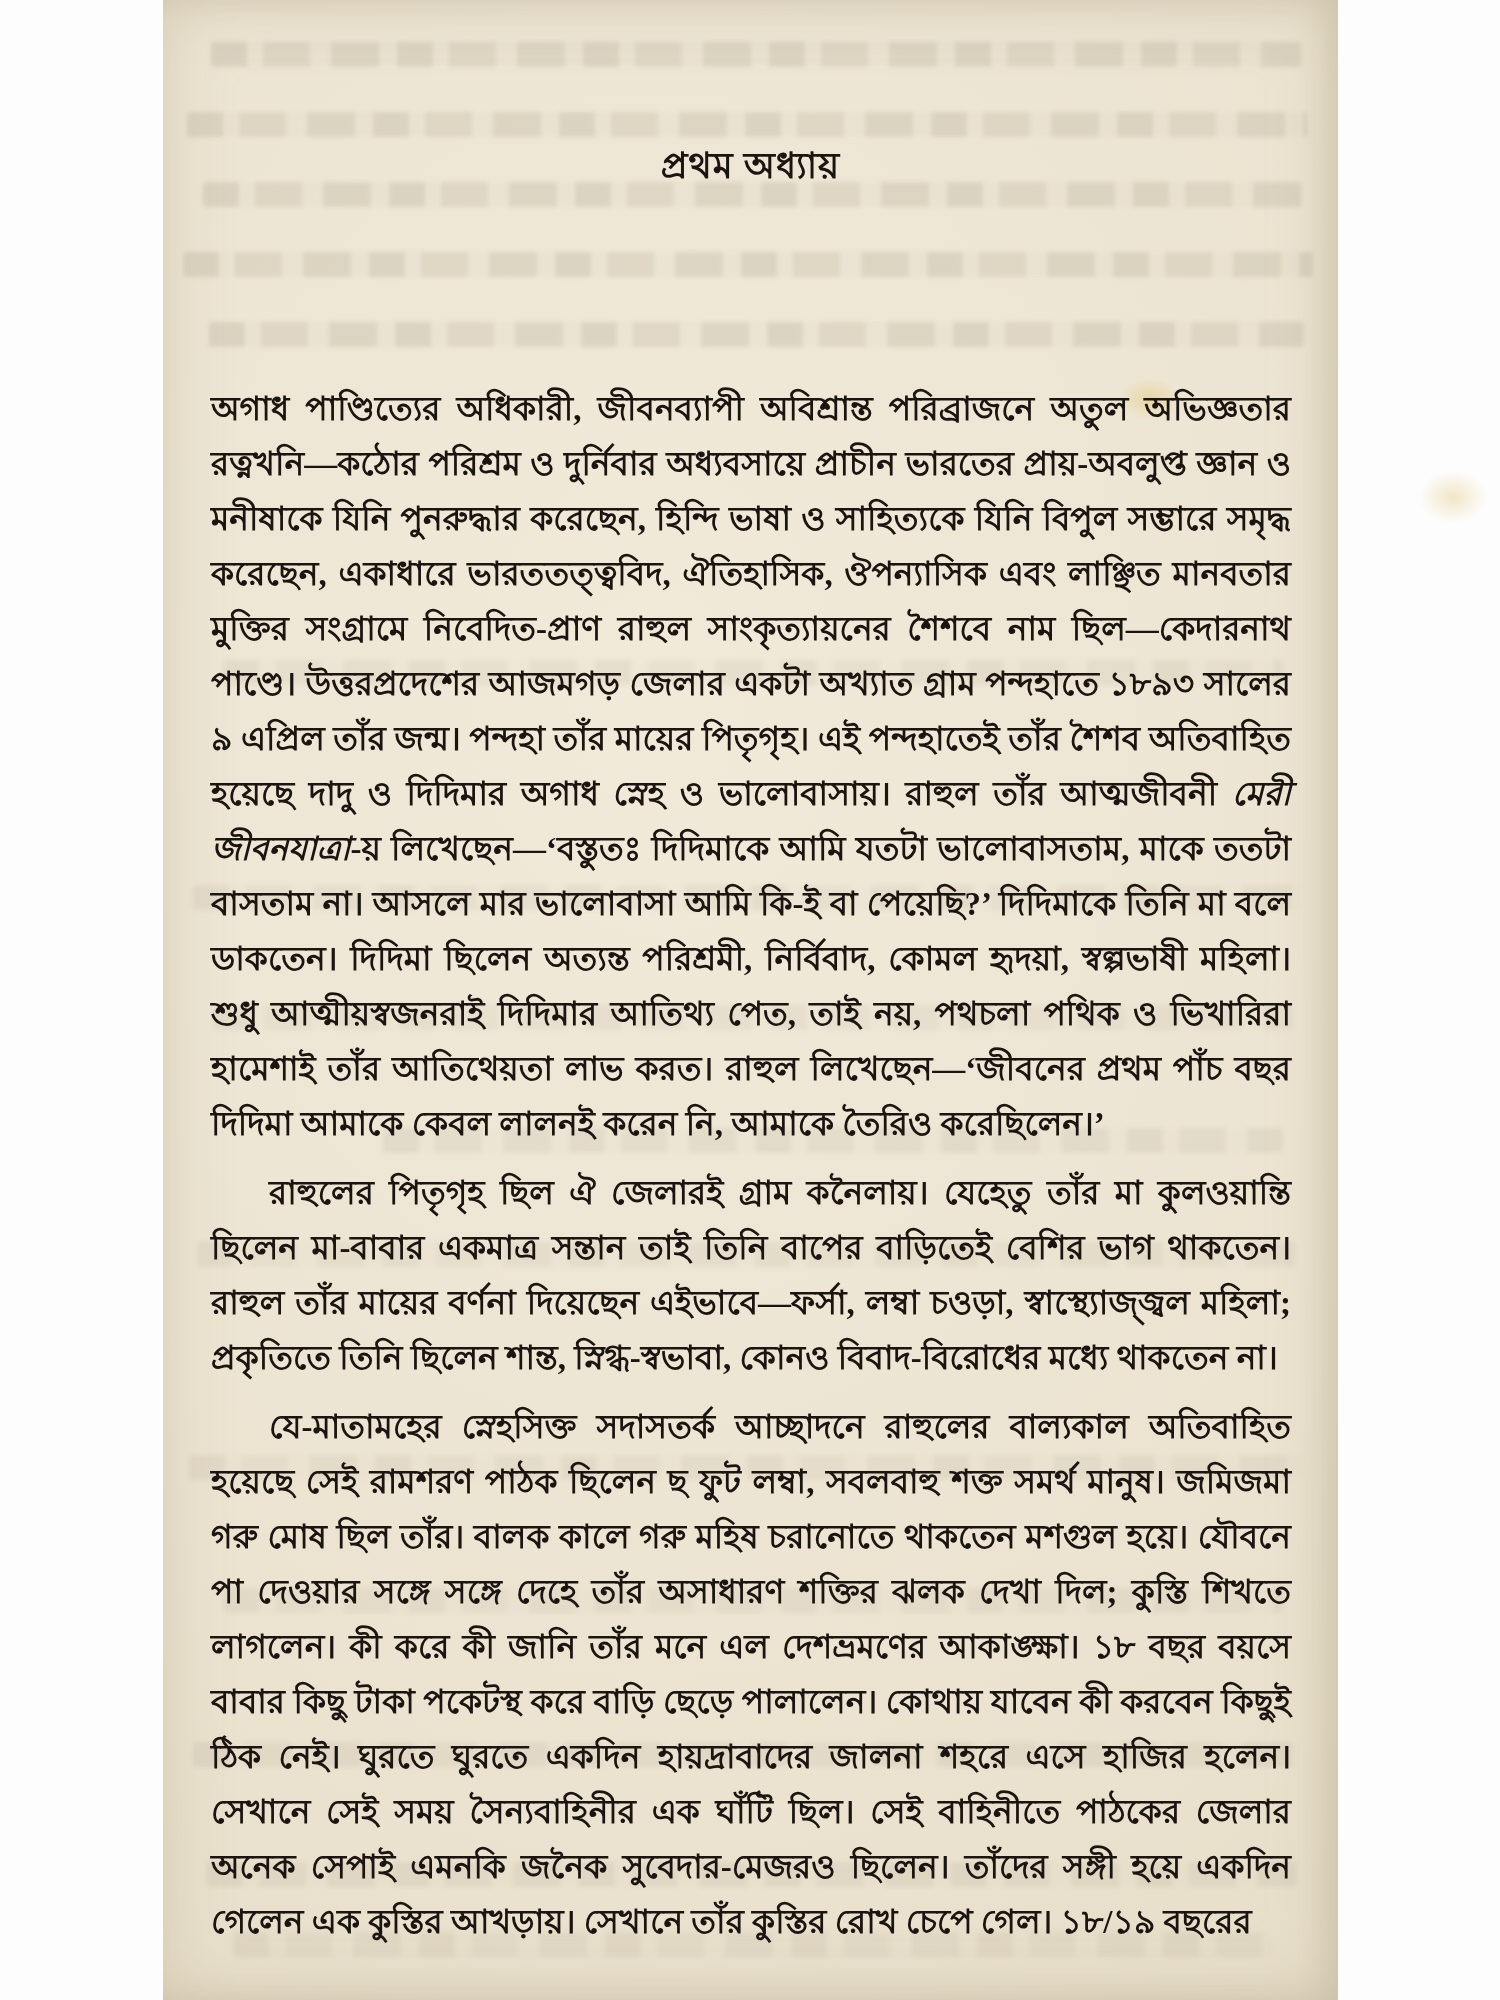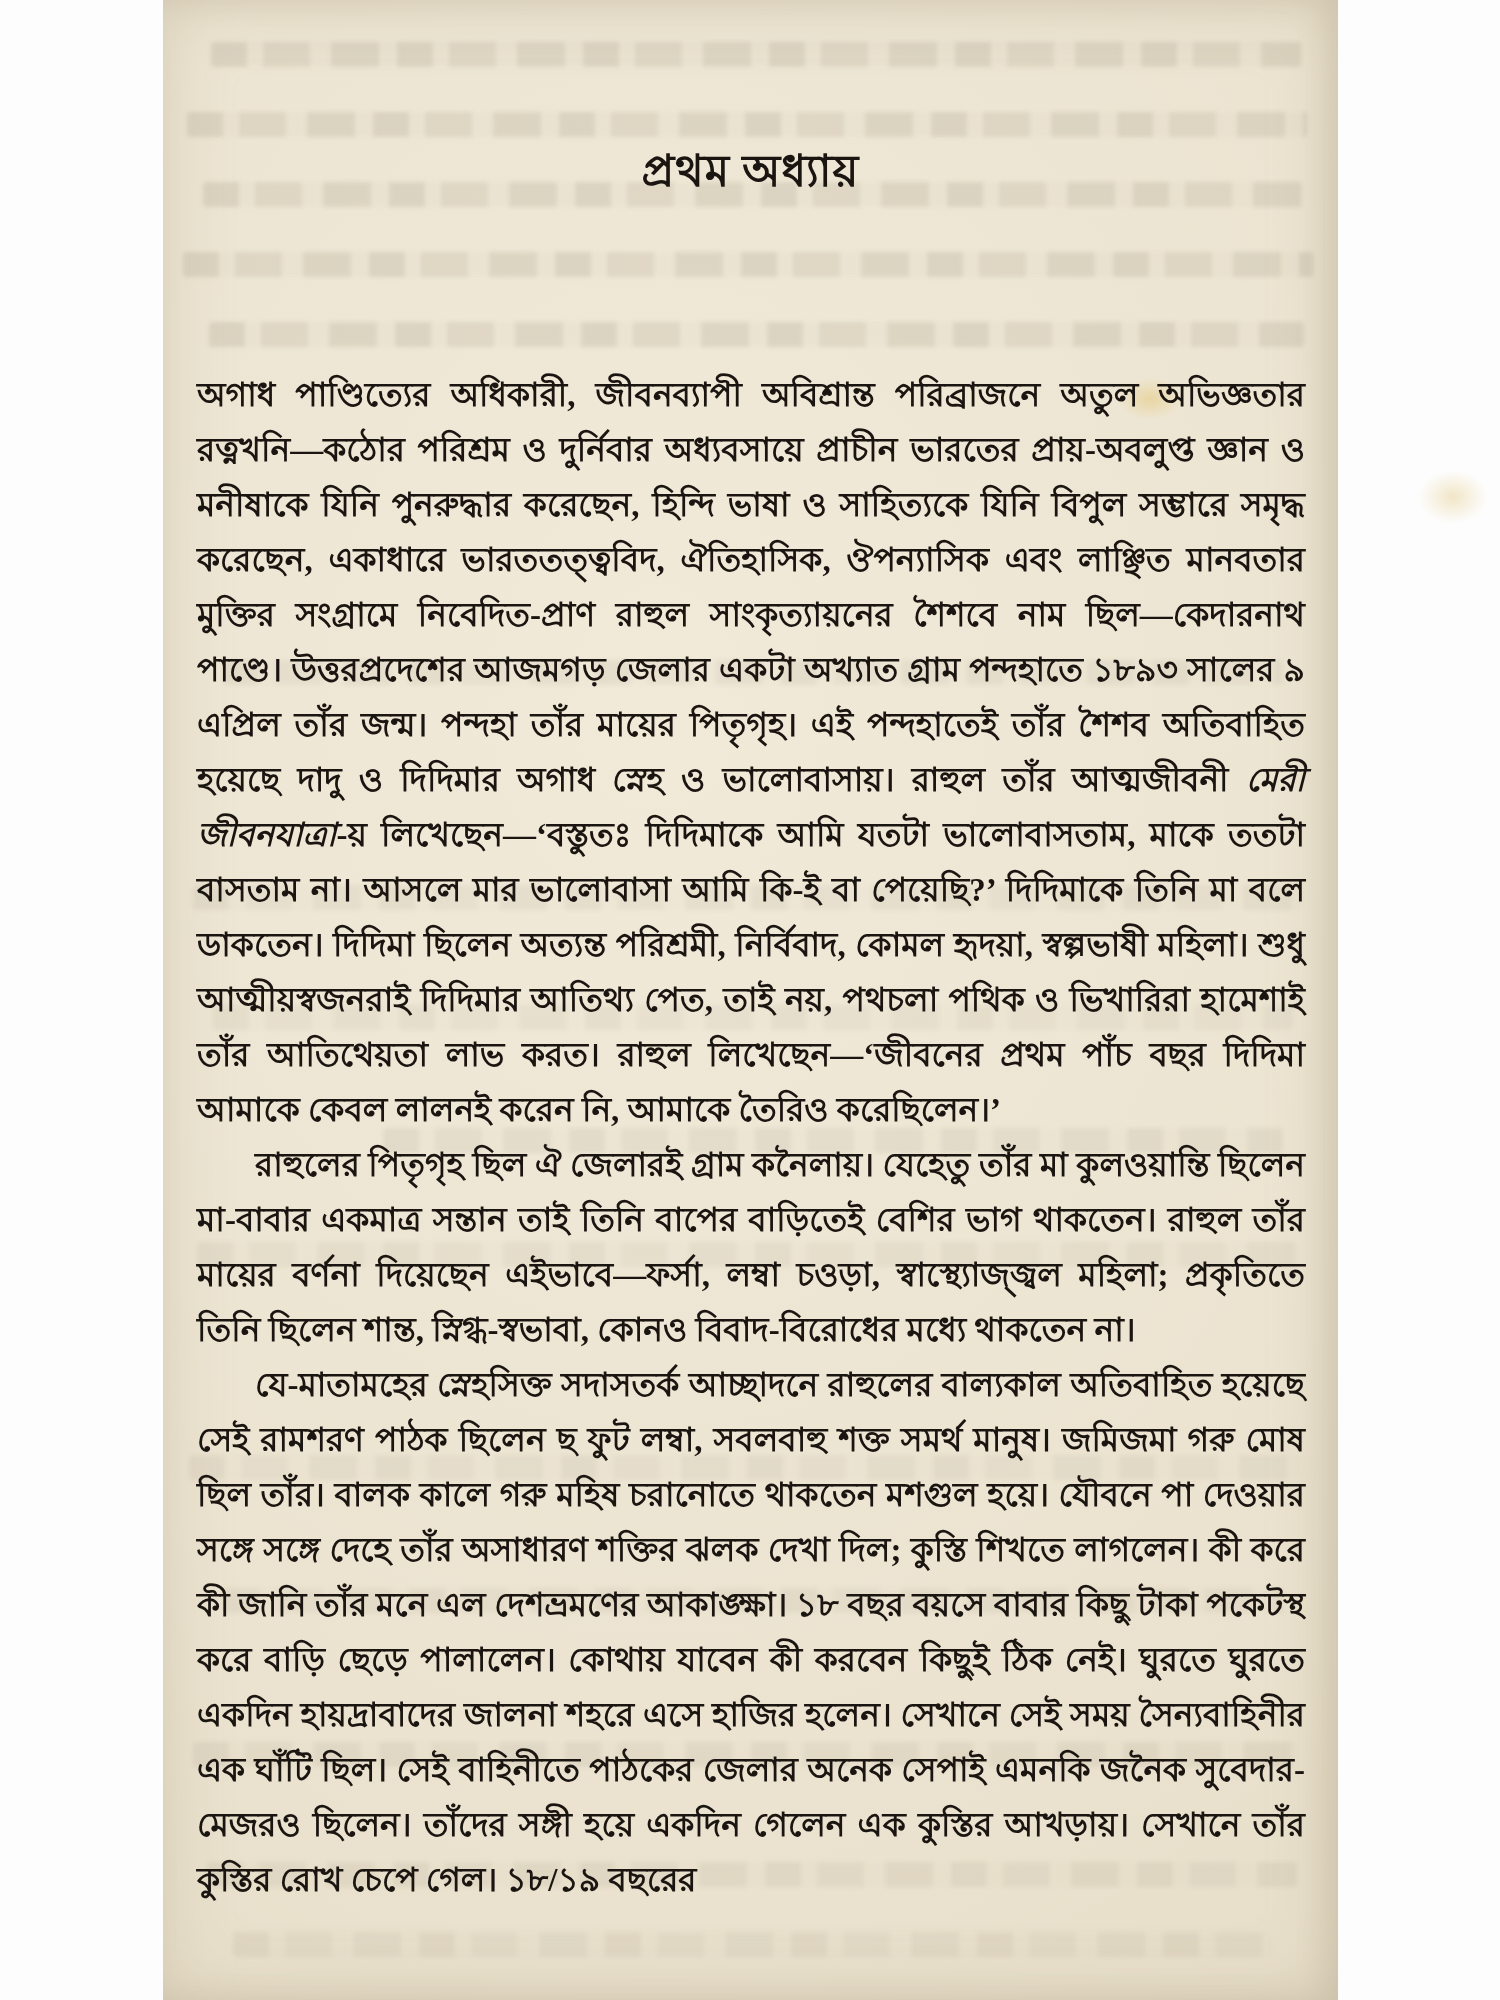--- a/index.html
+++ b/index.html
@@ -22,32 +22,32 @@
   .bleed{position:absolute;left:163px;top:0;width:1175px;height:2000px;filter:blur(2.2px);pointer-events:none;}
   .bleed-line{
     position:absolute;height:25px;border-radius:4px;opacity:.55;
     background:repeating-linear-gradient(90deg,
       rgba(128,117,96,.30) 0 36px, rgba(128,117,96,.05) 36px 52px,
       rgba(128,117,96,.24) 52px 99px, rgba(128,117,96,.04) 99px 120px,
       rgba(128,117,96,.28) 120px 168px, rgba(128,117,96,.05) 168px 186px);
   }
   .chapter-label{
     position:absolute;left:163px;top:138px;width:1175px;text-align:center;
-    font-size:44px;font-weight:bold;color:#1b1511;letter-spacing:1px;
+    font-size:36px;font-weight:bold;color:#1b1511;letter-spacing:1px;
   }
   .chapter-title{
     position:absolute;left:163px;top:242px;width:1175px;text-align:center;
     font-size:62px;font-weight:bold;color:#15100c;
   }
   .body-text{
     position:absolute;left:197px;top:368px;width:1108px;
     font-size:33px;line-height:55px;font-weight:bold;color:#1b1511;
     text-align:justify;
   }
-  .body-text p{margin:0;padding:0;}
+  .body-text p{margin:14px;padding:0;}
   .body-text p.indented{text-indent:58px;}
   .italic{font-style:italic;}
 </style>
 </head>
 <body>
 
 <div class="canvas">
 
   <div class="scan-page">
     <div class="stain stain-a"></div>

